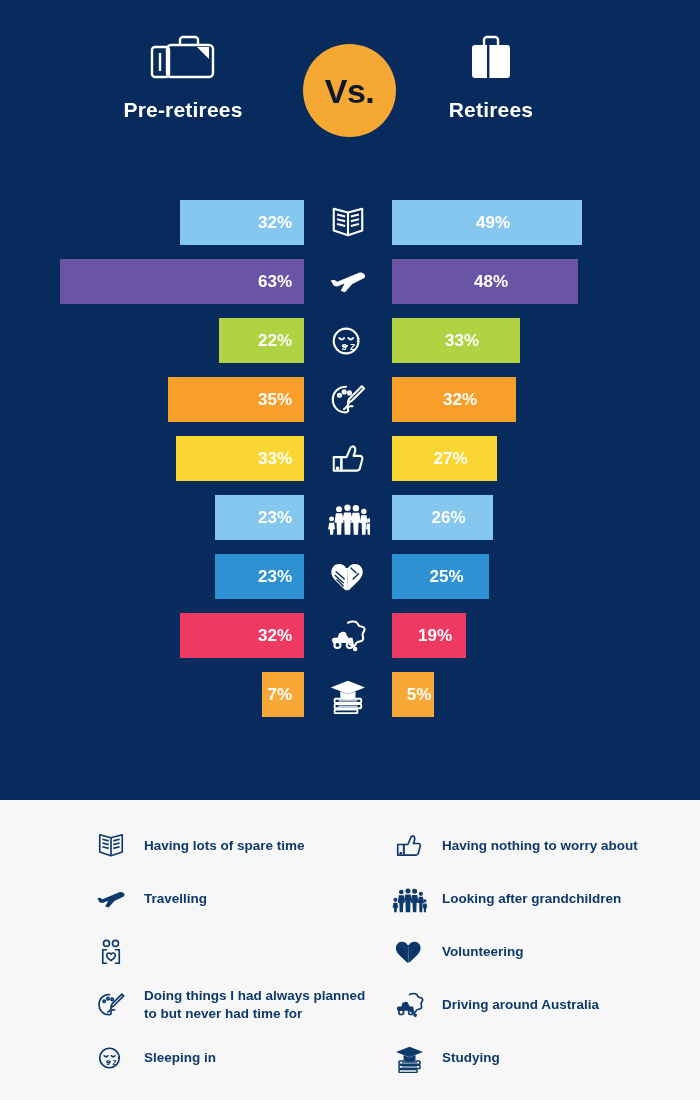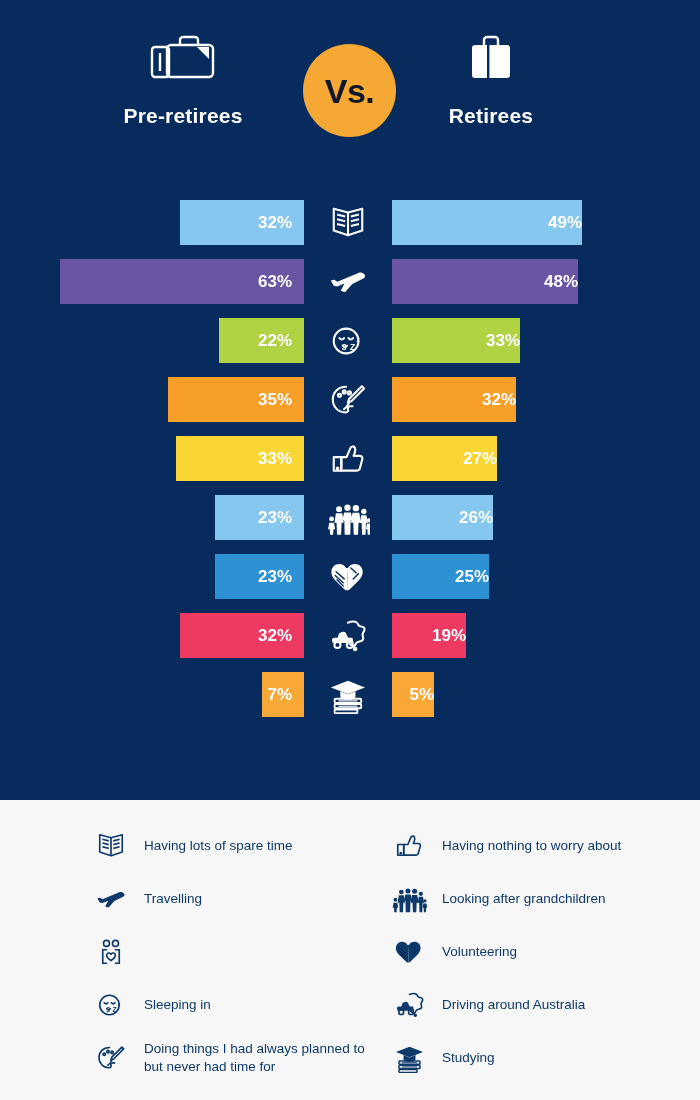--- a/index.html
+++ b/index.html
@@ -24,21 +24,21 @@
     width: 700px; height: 170px;
   }
   .hdr-side {
     position: absolute; top: 28px;
     width: 220px; text-align: center;
   }
   .hdr-left  { left: 73px; }
   .hdr-right { left: 381px; }
   .hdr-icon { height: 62px; display: flex; align-items: center; justify-content: center; }
   .hdr-label {
-    margin-top: 14px;
+    margin-top: 8px;
     color: #ffffff;
     font-size: 21px;
     font-weight: bold;
     letter-spacing: .2px;
   }
   .vs-circle {
     position: absolute; left: 303px; top: 44px;
     width: 93px; height: 93px; border-radius: 50%;
     background: #F5A833;
     display: flex; align-items: center; justify-content: center;
@@ -53,21 +53,21 @@
   .row {
     position: relative;
     height: 45px;
     margin-bottom: 14px;
   }
   .bar {
     position: absolute; top: 0; height: 45px;
     display: flex; align-items: center;
   }
   .bar-left  { right: 396px; justify-content: flex-end; padding-right: 12px; }
-  .bar-right { left: 392px;  justify-content: flex-end; padding-left: 12px; }
+  .bar-right { left: 392px;  justify-content: center; padding-left: 12px; }
   .bar-val {
     color: #ffffff; font-size: 17px; font-weight: bold;
     white-space: nowrap;
   }
   .row-icon {
     position: absolute; left: 304px; top: 0;
     width: 88px; height: 45px;
     display: flex; align-items: center; justify-content: center;
   }
 
@@ -87,21 +87,21 @@
   }
   .legend-ico {
     width: 46px; min-width: 46px; height: 36px;
     display: flex; align-items: center; justify-content: center;
     margin-right: 10px;
   }
   .legend-text {
     color: #0E3A6B;
     font-size: 13.5px;
     line-height: 1.32;
-    font-weight: normal;
+    font-weight: bold;
   }
 </style>
 </head>
 <body>
 
 <div class="page">
 
   <div class="dark-panel">
 
     <div class="header">
@@ -341,44 +341,44 @@
         <circle cx="14" cy="8.5" r="4"></circle>
               <circle cx="26" cy="8.5" r="4"></circle>
         <path d="M9 17 v18 M31 17 v18"></path>
         <path d="M9 17 h5 M26 17 h5 M9 35 h5 M26 35 h5"></path>
         <path d="M20 31.5 c-6-4.2-6.8-7.2-5-9.2 1.5-1.7 3.9-1.1 5 .8 1.1-1.9 3.5-2.5 5-.8 1.8 2 1 5-5 9.2 Z"></path>
       </svg>
           </span>
         </div>
         <div class="legend-item">
           <span class="legend-ico">
+            <svg width="30" height="30" viewBox="0 0 40 40" fill="none" stroke="#0E3A6B" stroke-width="2.2" stroke-linejoin="round" stroke-linecap="round">
+        <path d="M18 6 C9.5 6 4 12 4 19.5 C4 27 9.5 33 17 33 c3 0 3.6-1.6 3-3.2 -.7-1.9 .6-3.3 2.6-3.3 h2.2"></path>
+        <circle cx="11" cy="15" r="1.6"></circle>
+              <circle cx="16" cy="11.5" r="1.6"></circle>
+              <circle cx="21.5" cy="12.5" r="1.6"></circle>
+        <path d="M34.5 5.5 l2.4 2.4 -13.4 13.4 -3.6 1.2 1.2 -3.6 Z"></path>
+        <path d="M21 23 c-1.4 3 -2.6 5.4 -5.2 6.6"></path>
+      </svg>
+          </span>
+          <span class="legend-text">Doing things I had always planned to but never had time for</span>
+        </div>
+        <div class="legend-item">
+          <span class="legend-ico">
             <svg width="30" height="30" viewBox="0 0 40 40" fill="none" stroke="#0E3A6B" stroke-width="2.2" stroke-linecap="round" stroke-linejoin="round">
         <circle cx="18" cy="20" r="13"></circle>
         <path d="M11 17 q2.4 3 4.8 0"></path>
               <path d="M20.5 17 q2.4 3 4.8 0"></path>
         <path d="M14.5 25 q2.2 2.6 4.4 0"></path>
         <text x="22" y="29" font-family="Liberation Sans, sans-serif" font-size="9" font-weight="bold" fill="#0E3A6B" stroke="none">Z</text>
         <text x="29" y="21" font-family="Liberation Sans, sans-serif" font-size="7" font-weight="bold" fill="#0E3A6B" stroke="none">z</text>
         <text x="13.5" y="29" font-family="Liberation Sans, sans-serif" font-size="9" font-weight="bold" fill="#0E3A6B" stroke="none">3</text>
       </svg>
           </span>
           <span class="legend-text">Sleeping in</span>
-        </div>
-        <div class="legend-item">
-          <span class="legend-ico">
-            <svg width="30" height="30" viewBox="0 0 40 40" fill="none" stroke="#0E3A6B" stroke-width="2.2" stroke-linejoin="round" stroke-linecap="round">
-        <path d="M18 6 C9.5 6 4 12 4 19.5 C4 27 9.5 33 17 33 c3 0 3.6-1.6 3-3.2 -.7-1.9 .6-3.3 2.6-3.3 h2.2"></path>
-        <circle cx="11" cy="15" r="1.6"></circle>
-              <circle cx="16" cy="11.5" r="1.6"></circle>
-              <circle cx="21.5" cy="12.5" r="1.6"></circle>
-        <path d="M34.5 5.5 l2.4 2.4 -13.4 13.4 -3.6 1.2 1.2 -3.6 Z"></path>
-        <path d="M21 23 c-1.4 3 -2.6 5.4 -5.2 6.6"></path>
-      </svg>
-          </span>
-          <span class="legend-text">Doing things I had always planned to but never had time for</span>
         </div>
       </div>
     <div class="legend-col legend-col-right">
         <div class="legend-item">
           <span class="legend-ico">
             <svg width="30" height="30" viewBox="0 0 40 40" fill="none" stroke="#0E3A6B" stroke-width="2.2" stroke-linejoin="round">
         <path d="M13 18 L18.5 18 L22.5 8.5 c.8-2 3.6-2.4 4.6-.6 .9 1.6 .6 4.2 -.3 6.4 l-1 2.4 h6.6 c2 0 3.2 1.6 2.7 3.4 l-2.6 9.6 c-.4 1.5 -1.8 2.5 -3.4 2.5 H13 Z"></path>
         <rect x="5" y="18" width="8" height="14.3"></rect>
         <circle cx="9" cy="29.8" r=".9" fill="#0E3A6B"></circle>
       </svg>

